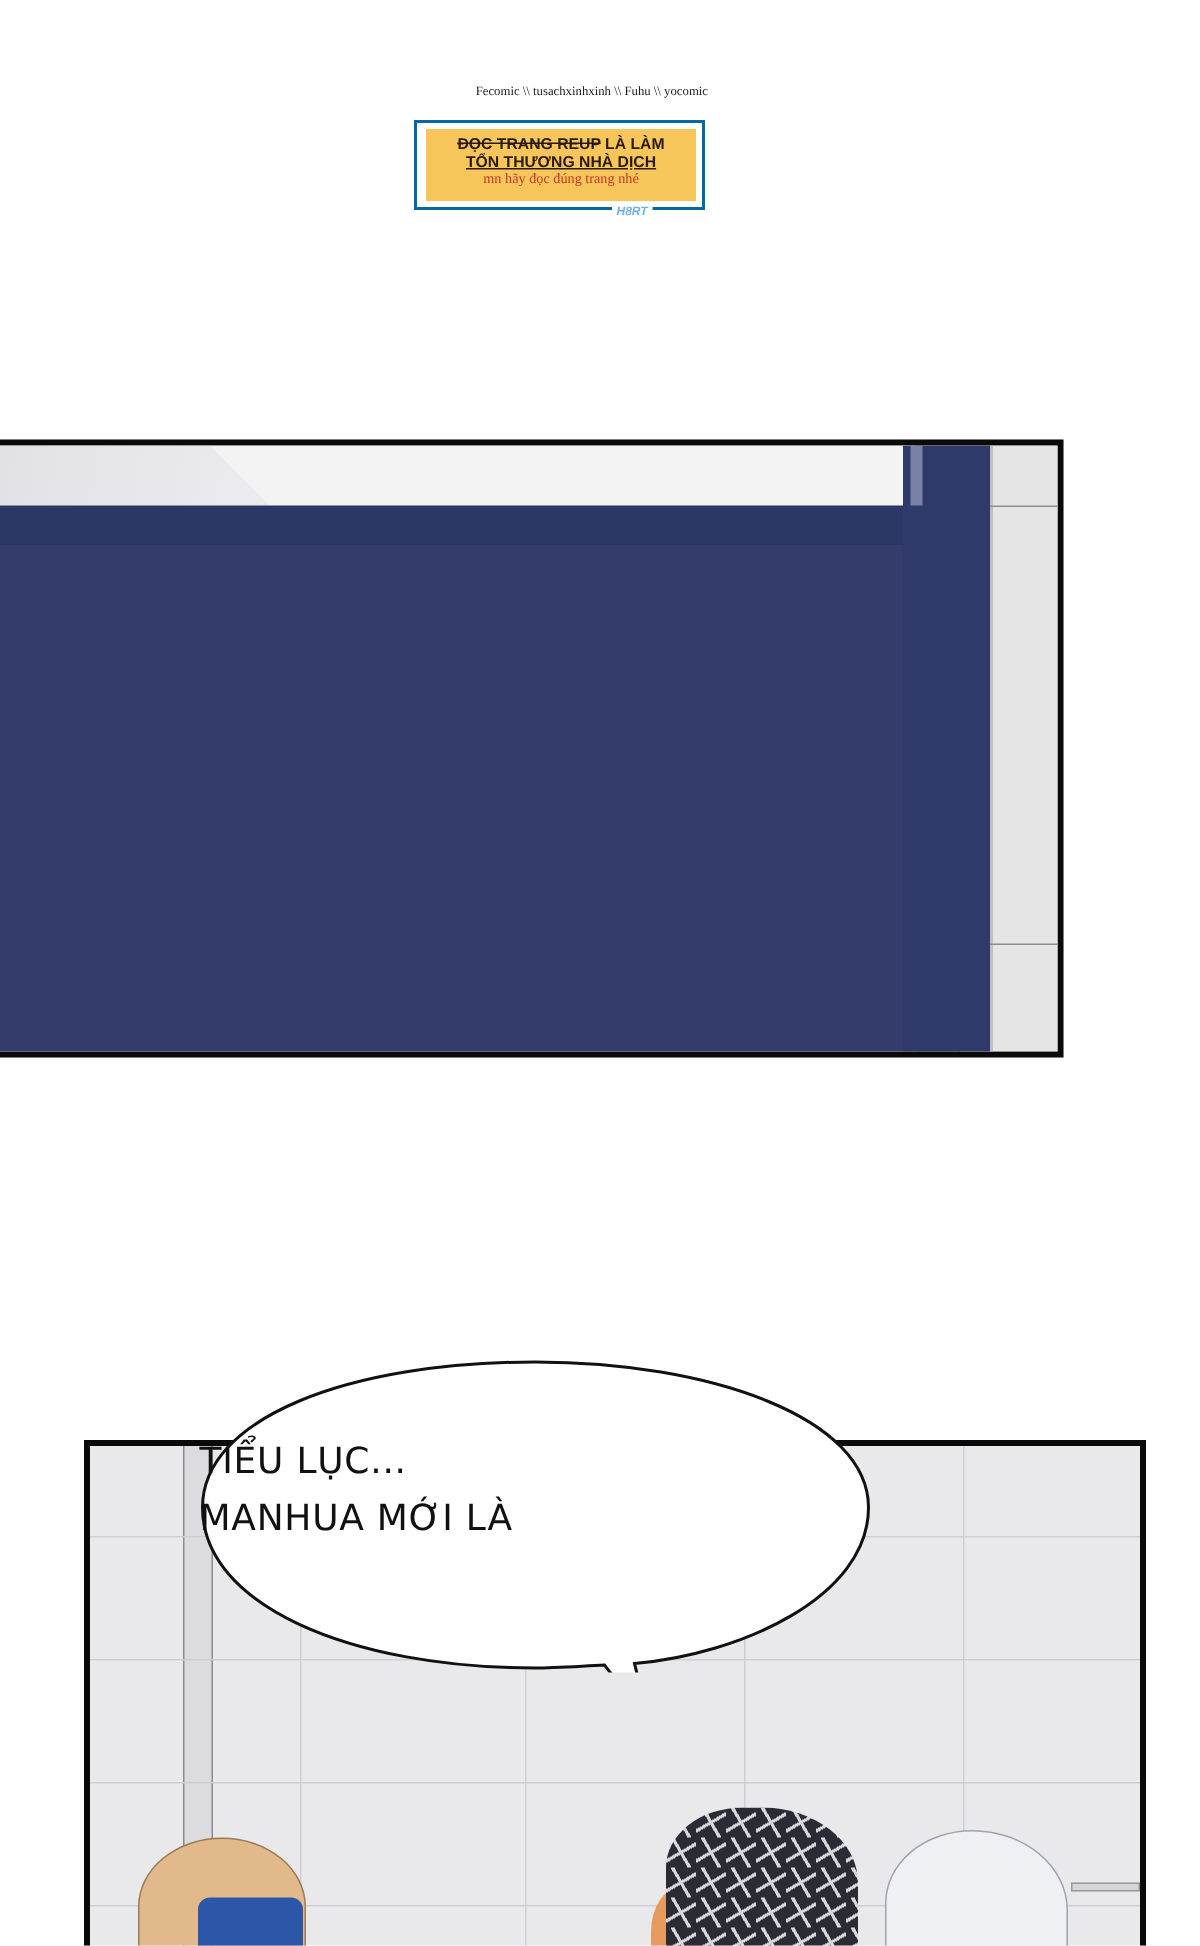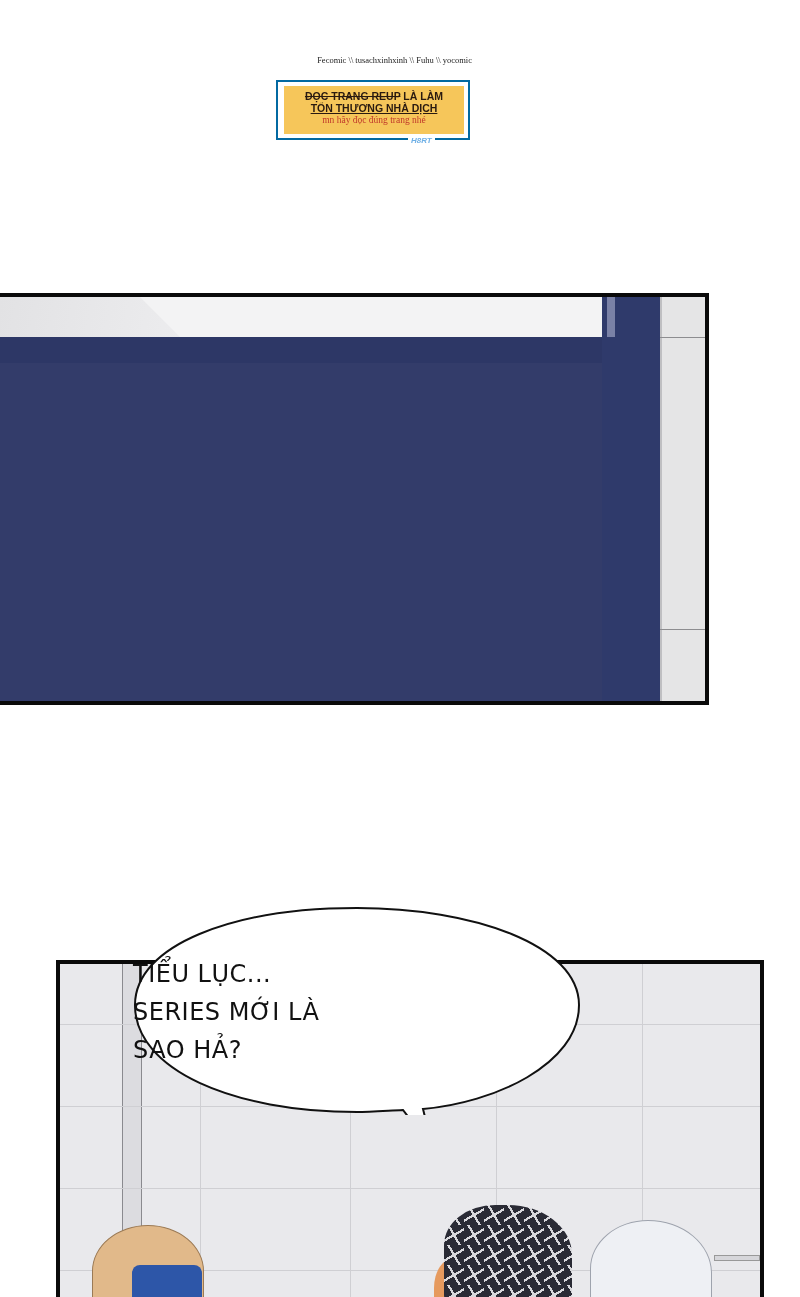--- a/index.html
+++ b/index.html
@@ -91,15 +91,14 @@
 <div class="char-hair-b"></div>
 <div class="hat"></div>
 <div class="char-hair-c"></div>
 <div class="rail-r"></div>
 
 <svg class="bubble" viewBox="0 0 448 210" width="448" height="210">
   <path d="M224 3 C340 3 446 40 446 100 C446 160 360 198 290 204 L300 244 L270 205 C250 206 236 207 224 207 C100 207 2 165 2 100 C2 40 100 3 224 3 Z" fill="#ffffff" stroke="#111" stroke-width="2"></path>
 </svg>
 <div class="bubble-text">
   <div>TIỂU LỤC...</div>
-  <div>SERIES MỚI LÀ</div>
-  <div>SAO HẢ?</div>
+  <div>MANHUA MỚI LÀ</div>
 </div>
 
 </body></html>

